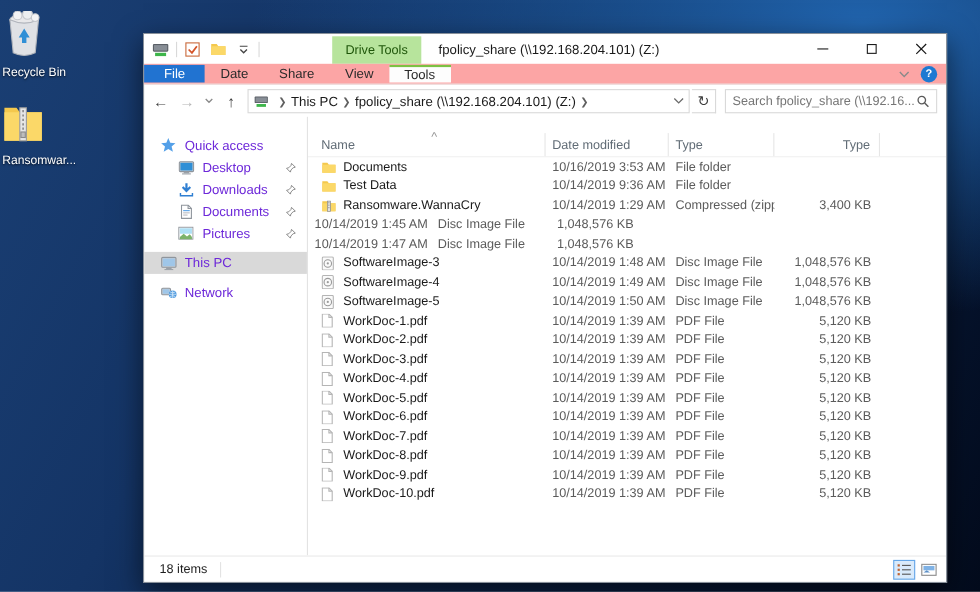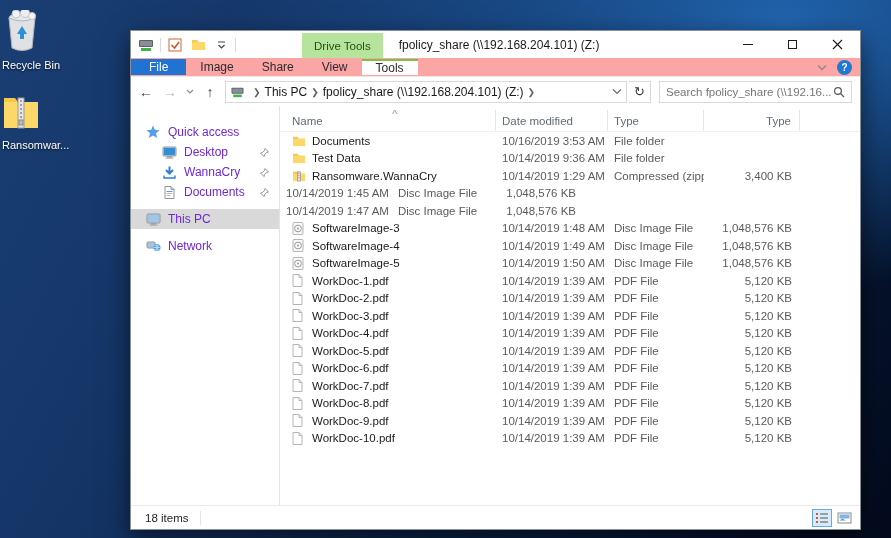--- a/index.html
+++ b/index.html
@@ -72,21 +72,21 @@
   .sidebar { width:148px; flex:0 0 148px; padding-top:16px; }
   .side-item { height:20px; display:flex; align-items:center; padding-left:14px; font-size:12px;
     color:#6d28d9; position:relative; }
   .side-item.child { padding-left:30px; }
   .side-item.selected { background:#d9d9d9; }
   .side-item.gap-top { margin-top:7px; }
   .side-item .sicon { width:16px; display:flex; justify-content:center; margin-right:7px; flex:0 0 16px; }
   .side-item .pin { position:absolute; right:10px; top:4px; }
 
   .list-pane { flex:1; border-left:1px solid #e3e3e3; display:flex; flex-direction:column; overflow:hidden; }
-  .list-header { display:flex; height:22px; margin-top:4px; align-items:center;
+  .list-header { display:flex; height:22px; margin-top:15px; align-items:center;
     border-bottom:1px solid #f0f0f0; flex:0 0 auto; position:relative; }
   .hcell { font-size:11.5px; color:#616c76; border-right:1px solid #e6e6e6; height:100%;
     display:flex; align-items:center; padding-left:6px; }
   .h-name { flex:0 0 216px; padding-left:12px; position:relative; }
   .h-date { flex:0 0 112px; }
   .h-type { flex:0 0 96px; }
   .h-size { flex:0 0 96px; justify-content:flex-end; padding-right:8px; }
   .sort-caret { position:absolute; left:112px; top:-2px; color:#9a9a9a; }
 
   .rows { flex:1; overflow:hidden; }
@@ -182,21 +182,21 @@
         <svg width="11" height="11" viewBox="0 0 11 11">
           <path d="M1 1 L10 10 M10 1 L1 10" stroke="#1a1a1a" stroke-width="1.1"></path>
         </svg>
       </div>
     </div>
   </div>
 
   <div class="tabrow">
     <div id="tabs-container" style="display:flex;">
         <div class="tab file">File</div>
-        <div class="tab">Image</div>
+        <div class="tab">Date</div>
         <div class="tab">Share</div>
         <div class="tab">View</div>
         <div class="tab contextual">Tools</div>
       </div>
     <div class="tabrow-right">
       <svg width="10" height="7" viewBox="0 0 10 7">
         <path d="M1 1.5 l4 4 l4 -4" stroke="#8a8a8a" stroke-width="1.3" fill="none"></path>
       </svg>
       <span class="help-circle">?</span>
     </div>
@@ -269,36 +269,49 @@
               <path d="M5 0.5 L8.5 4 L6.5 4.5 L4.5 6.5 L4 8.5 L0.5 5 L2.5 4.5 L4.5 2.5 Z" fill="none" stroke="#8a8a8a" stroke-width="0.9"></path>
             </svg></span>
         </div>
         <div class="side-item child">
           <span class="sicon">
             <svg width="13" height="13" viewBox="0 0 13 13">
               <path d="M6.5 0.5 v6 M3 4 l3.5 3.5 L10 4" stroke="#2f7fd2" stroke-width="2" fill="none"></path>
               <path d="M1 9.5 v2.5 h11 V9.5" stroke="#2f7fd2" stroke-width="1.4" fill="none"></path>
             </svg>
           </span>
-          <span>WannaCry</span>
+          <span>Downloads</span>
           <span class="pin"><svg width="9" height="9" viewBox="0 0 9 9">
               <path d="M5 0.5 L8.5 4 L6.5 4.5 L4.5 6.5 L4 8.5 L0.5 5 L2.5 4.5 L4.5 2.5 Z" fill="none" stroke="#8a8a8a" stroke-width="0.9"></path>
             </svg></span>
         </div>
         <div class="side-item child">
           <span class="sicon">
             <svg width="11" height="13" viewBox="0 0 11 13">
               <path d="M1 0.5 h6 l3 3 v9 H1 Z" fill="#fff" stroke="#8f959c"></path>
               <path d="M7 0.5 v3 h3" fill="none" stroke="#8f959c"></path>
               <rect x="2.5" y="5" width="6" height="1" fill="#54a0e8"></rect>
               <rect x="2.5" y="7" width="6" height="1" fill="#b9bcc2"></rect>
               <rect x="2.5" y="9" width="4" height="1" fill="#b9bcc2"></rect>
             </svg>
           </span>
           <span>Documents</span>
+          <span class="pin"><svg width="9" height="9" viewBox="0 0 9 9">
+              <path d="M5 0.5 L8.5 4 L6.5 4.5 L4.5 6.5 L4 8.5 L0.5 5 L2.5 4.5 L4.5 2.5 Z" fill="none" stroke="#8a8a8a" stroke-width="0.9"></path>
+            </svg></span>
+        </div>
+        <div class="side-item child">
+          <span class="sicon">
+            <svg width="14" height="12" viewBox="0 0 14 12">
+              <rect x="0.5" y="0.5" width="13" height="11" fill="#fff" stroke="#8f959c"></rect>
+              <rect x="1.5" y="1.5" width="11" height="5" fill="#aee0f5"></rect>
+              <path d="M1.5 9.5 l3.5 -3 l3 2.5 l2.5 -2 l2 2.5 v2 h-11 Z" fill="#7cb36b"></path>
+            </svg>
+          </span>
+          <span>Pictures</span>
           <span class="pin"><svg width="9" height="9" viewBox="0 0 9 9">
               <path d="M5 0.5 L8.5 4 L6.5 4.5 L4.5 6.5 L4 8.5 L0.5 5 L2.5 4.5 L4.5 2.5 Z" fill="none" stroke="#8a8a8a" stroke-width="0.9"></path>
             </svg></span>
         </div>
         <div class="side-item selected gap-top">
           <span class="sicon">
             <svg width="15" height="13" viewBox="0 0 15 13">
               <rect x="1" y="1" width="13" height="9" rx="1" fill="#c9cdd2" stroke="#8f959c"></rect>
               <rect x="2" y="2" width="11" height="7" fill="#9fc6e8"></rect>
               <rect x="5" y="10" width="5" height="1.6" fill="#9aa0a7"></rect>

